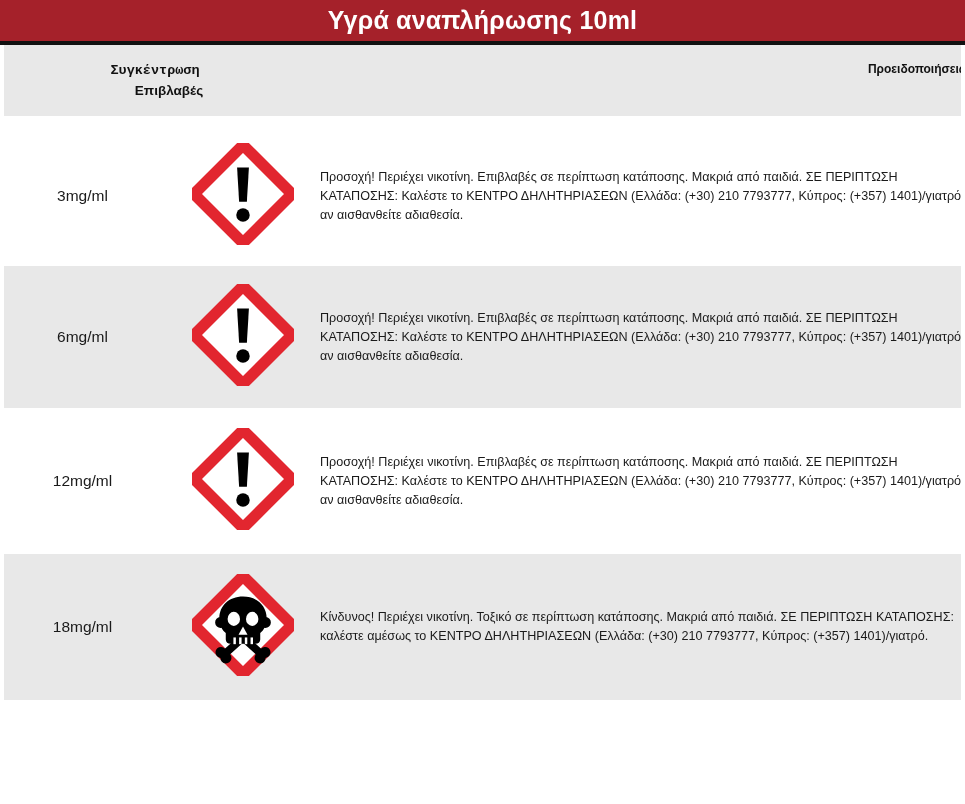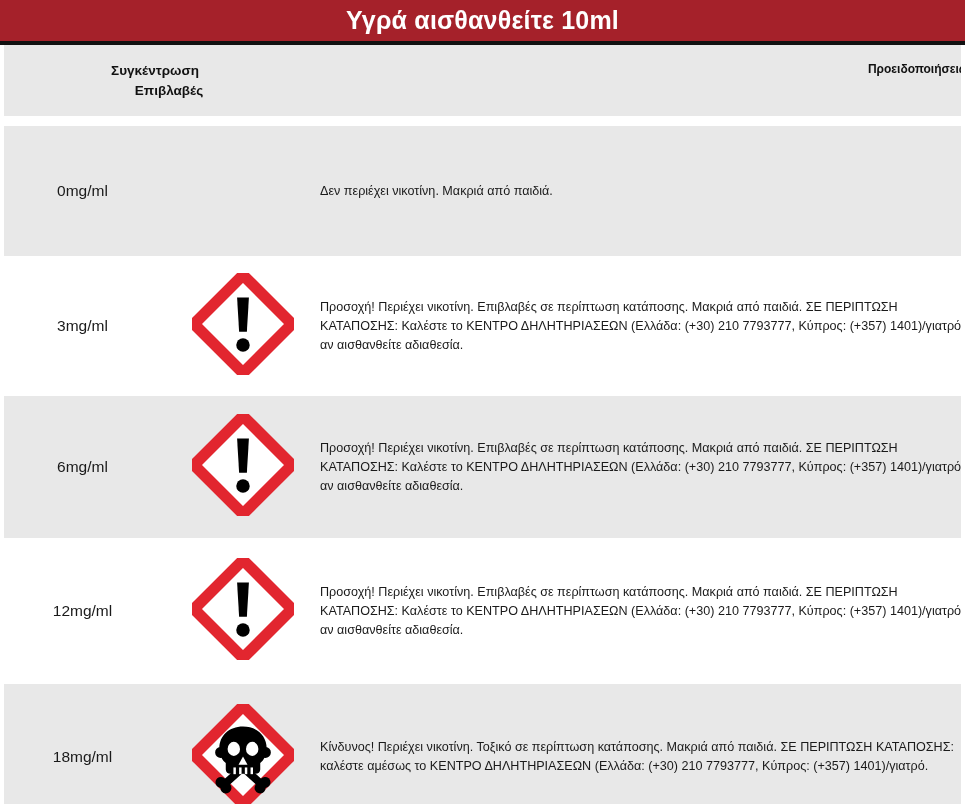--- a/index.html
+++ b/index.html
@@ -66,21 +66,21 @@
     vertical-align: middle;
     border: 0;
   }
   .th-conc {
     height: 57px;
     text-align: center;
     font-size: 13.5px;
     line-height: 20px;
     padding-left: 4px !important;
   }
-  .th-conc .l1 { display: block; text-indent: -14px; }
+  .th-conc .l1 { display: block; text-indent: -14px; font-family: Liberation Mono, monospace; }
   .th-conc .l2 { display: block; text-indent: 14px; }
   .th-warn {
     height: 57px;
     text-align: right;
     font-size: 12px;
     line-height: 20px;
     padding-top: 14px !important;
     vertical-align: top;
   }
   .head-gap {
@@ -139,21 +139,21 @@
 
   .row-0 .cell-conc,
   .row-0 .cell-warn { }
 </style>
 </head>
 <body>
 
 <div class="page">
 
   <div class="title-bar">
-    <div class="title-text">Υγρά αισθανθείτε 10ml</div>
+    <div class="title-text">Υγρά αναπλήρωσης 10ml</div>
   </div>
   <div class="title-rule"></div>
 
   <table class="table">
     <colgroup>
       <col class="col-conc">
       <col class="col-pict">
       <col class="col-warn">
     </colgroup>
     <thead>
@@ -163,25 +163,20 @@
           <span class="l2">Επιβλαβές</span>
         </th>
         <th class="th-warn">Προειδοποιήσεις</th>
       </tr>
       <tr>
         <td class="head-gap" colspan="3"></td>
       </tr>
     </thead>
     <tbody>
 
-      <tr class="data-row shade row-0" style="height:130px;">
-        <td class="cell-conc">0mg/ml</td>
-        <td class="cell-pict"></td>
-        <td class="cell-warn">Δεν περιέχει νικοτίνη. Μακριά από παιδιά.</td>
-      </tr>
 
       <tr class="data-row plain" style="height:140px;">
         <td class="cell-conc">3mg/ml</td>
         <td class="cell-pict">
           <span class="pictogram">
             <svg viewBox="0 0 100 100" width="102" height="102" aria-hidden="true">
               <polygon points="50,2 98,50 50,98 2,50" fill="#ffffff" stroke="#e2262f" stroke-width="11" stroke-linejoin="miter"></polygon>
               <path d="M44.2 24 h11.6 l-2.0 33.5 h-7.6 z" fill="#000000"></path>
               <circle cx="50" cy="70.5" r="6.6" fill="#000000"></circle>
             </svg>

